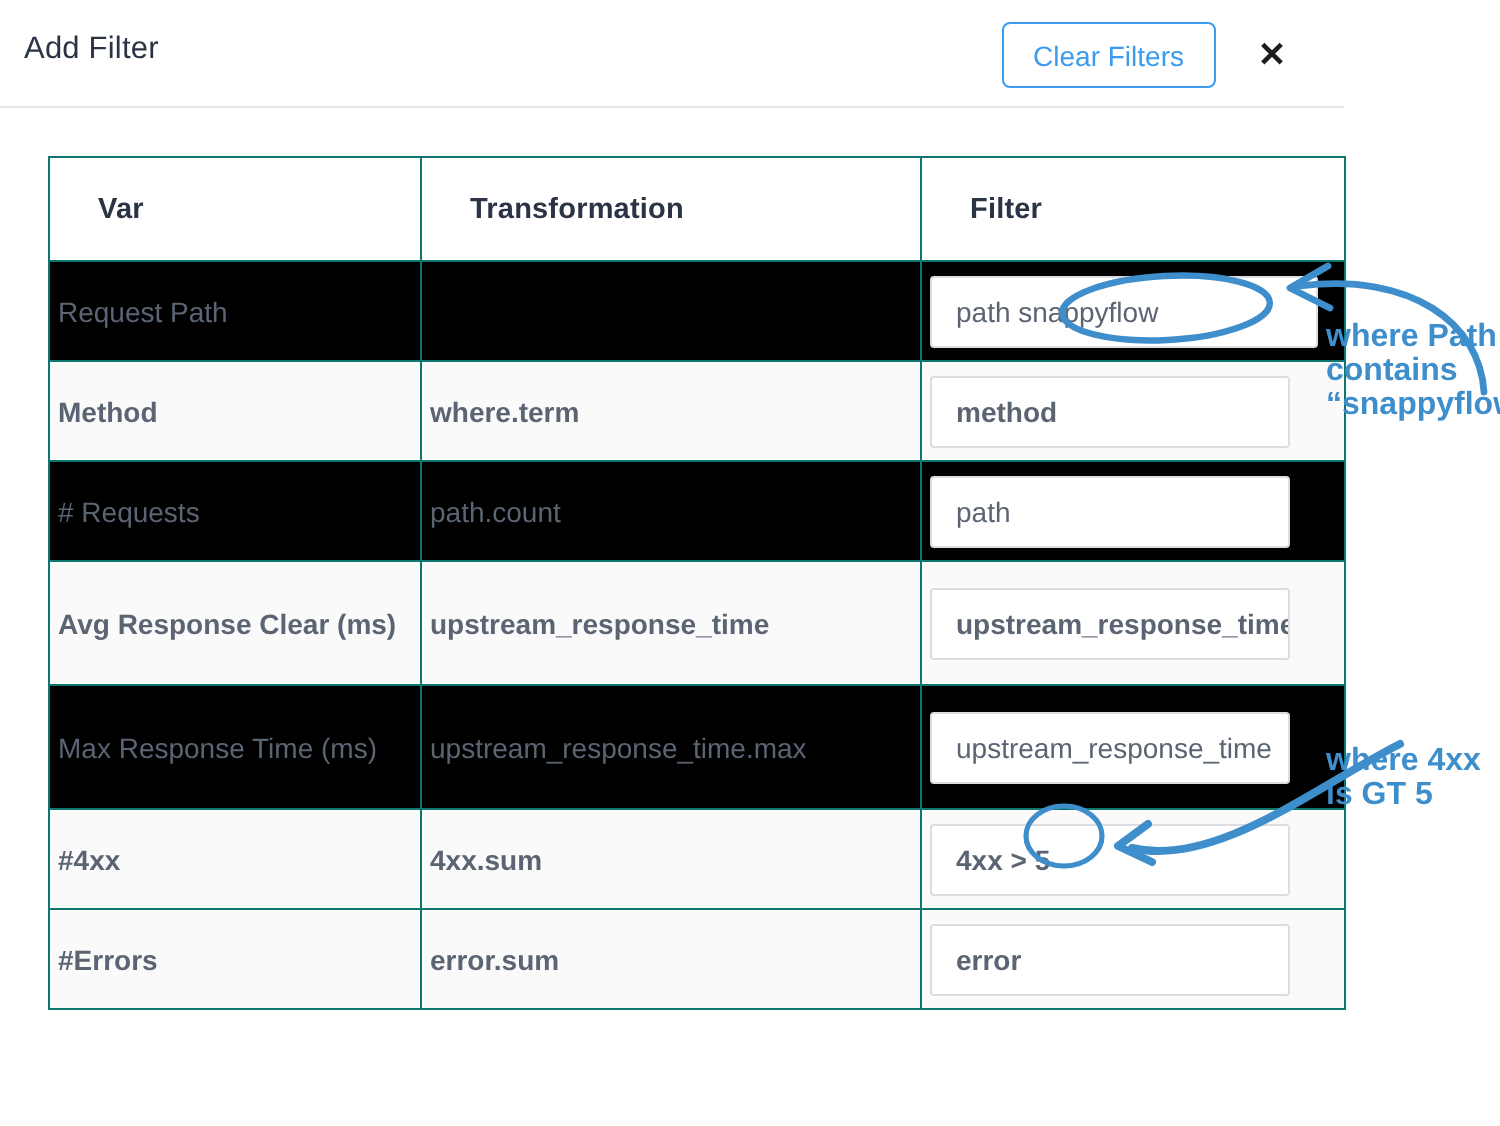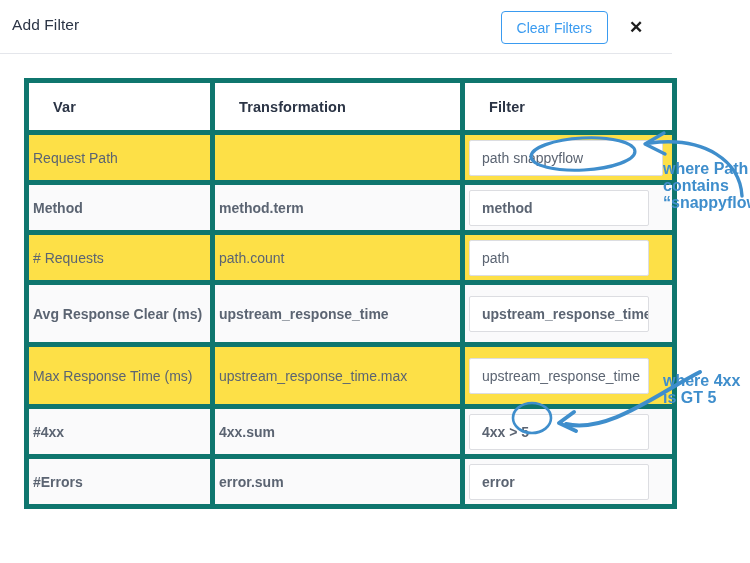--- a/index.html
+++ b/index.html
@@ -84,40 +84,40 @@
     width: 648px;
     box-sizing: border-box;
   }
   table#filter-table {
     border-collapse: collapse;
     width: 100%;
     table-layout: fixed;
   }
   table#filter-table th,
   table#filter-table td {
-    border: 5px solid #0f766e;
+    border: 1px solid #0f766e;
     padding: 4px;
     vertical-align: middle;
     box-sizing: border-box;
   }
   th.col-var   { width: 186px; }
   th.col-trans { width: 250px; }
   th.col-filter{ width: 212px; }
 
   table#filter-table thead th {
     height: 52px;
     background: #ffffff;
     text-align: left;
     font-size: 14.5px;
     font-weight: bold;
     color: #2b3445;
     padding-left: 24px;
     letter-spacing: 0.1px;
   }
-  table#filter-table tbody tr.row-odd  > td { background: #fde047; }
+  table#filter-table tbody tr.row-odd  > td { background: #000000; }
   table#filter-table tbody tr.row-even > td { background: #fafafb; font-weight: bold; }
 
   td.cell-var {
     height: 50px;
     padding-left: 24px;
     font-size: 14px;
     color: #5b6472;
     line-height: 20px;
   }
   td.cell-var.tall { height: 62px; }
@@ -195,21 +195,21 @@
         <tr class="row-odd">
           <td class="cell-var">Request Path</td>
           <td class="cell-trans"></td>
           <td class="cell-filter">
             <div class="filter-input wide">path  snappyflow</div>
           </td>
         </tr>
 
         <tr class="row-even">
           <td class="cell-var">Method</td>
-          <td class="cell-trans">method.term</td>
+          <td class="cell-trans">where.term</td>
           <td class="cell-filter">
             <div class="filter-input">method</div>
           </td>
         </tr>
 
         <tr class="row-odd">
           <td class="cell-var"># Requests</td>
           <td class="cell-trans">path.count</td>
           <td class="cell-filter">
             <div class="filter-input">path</div>

